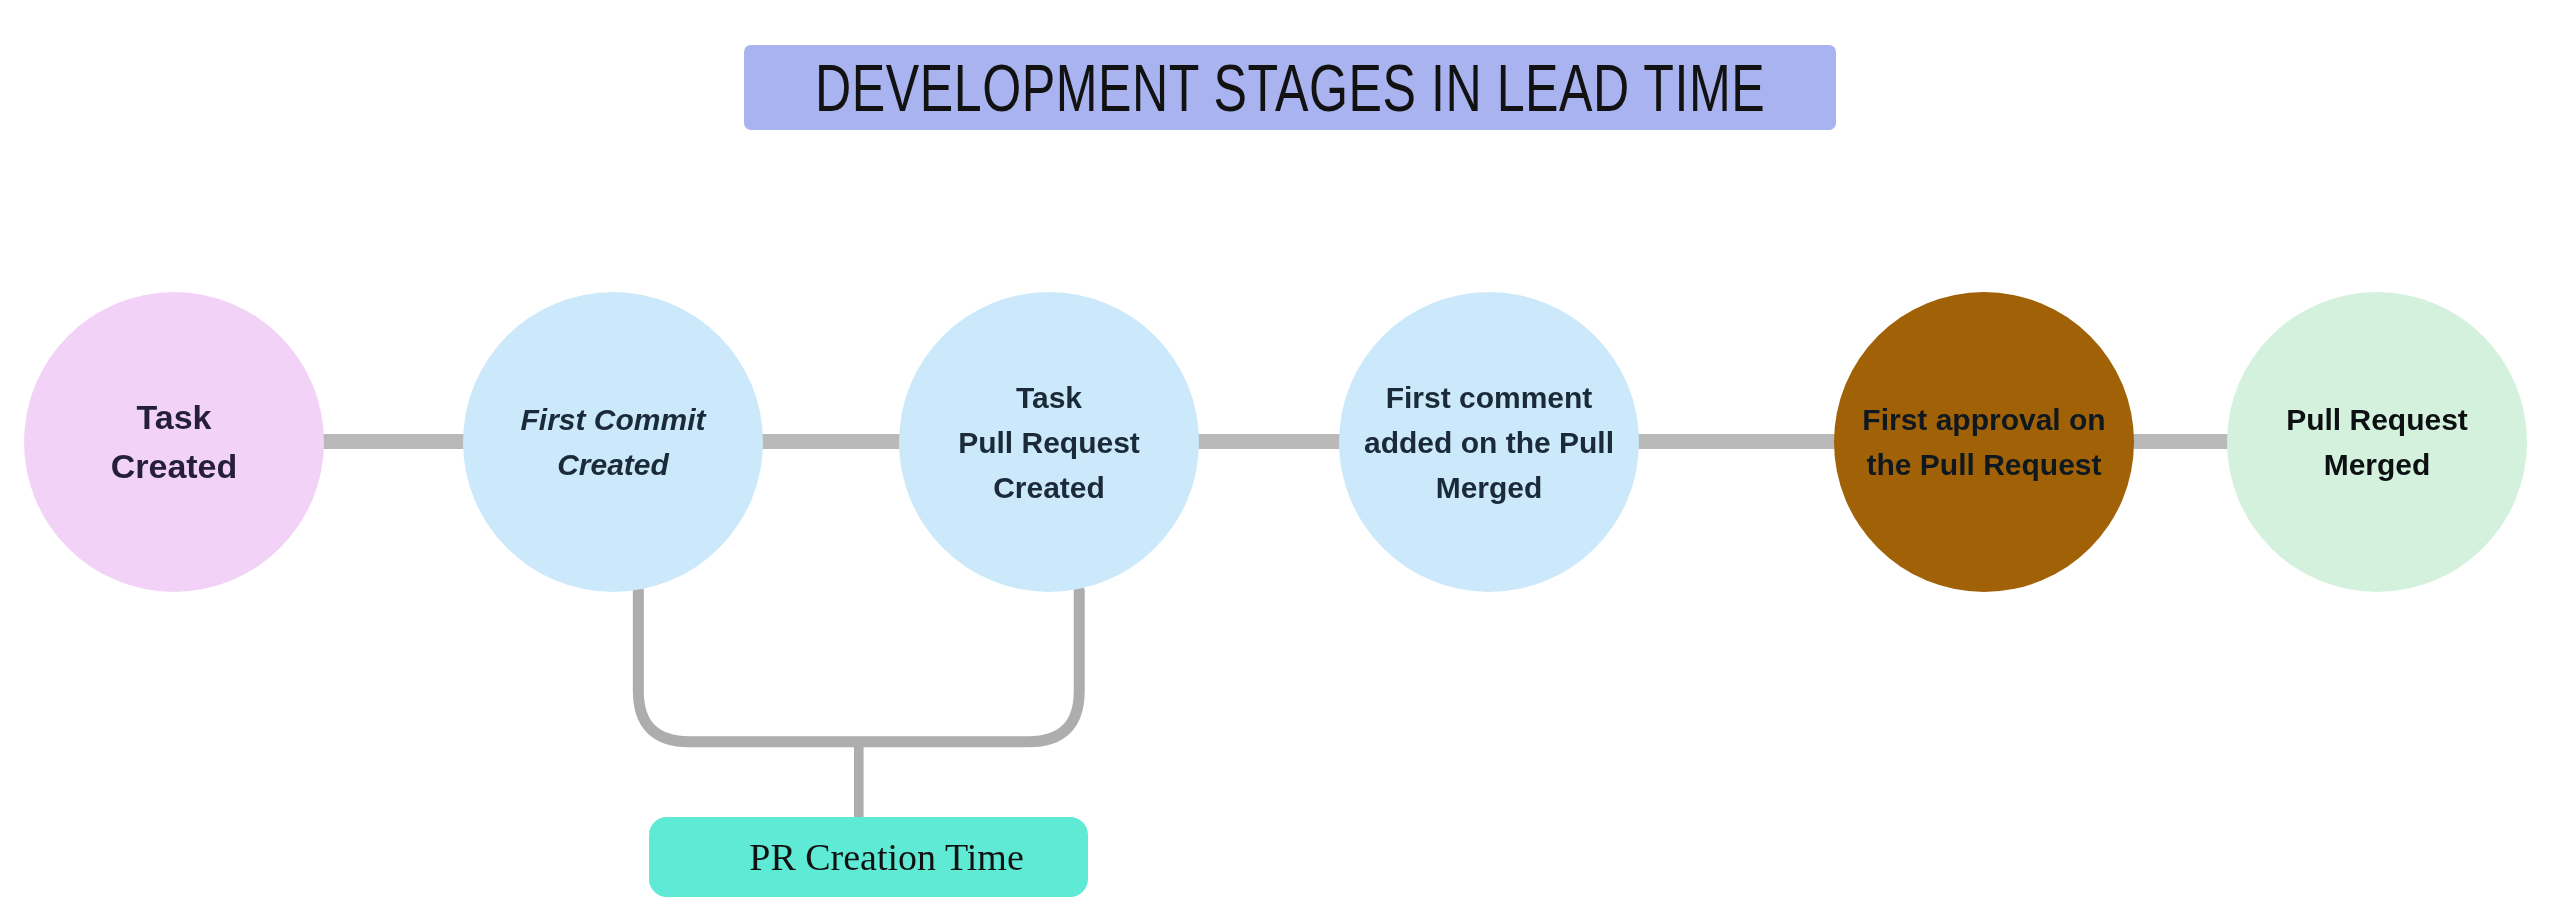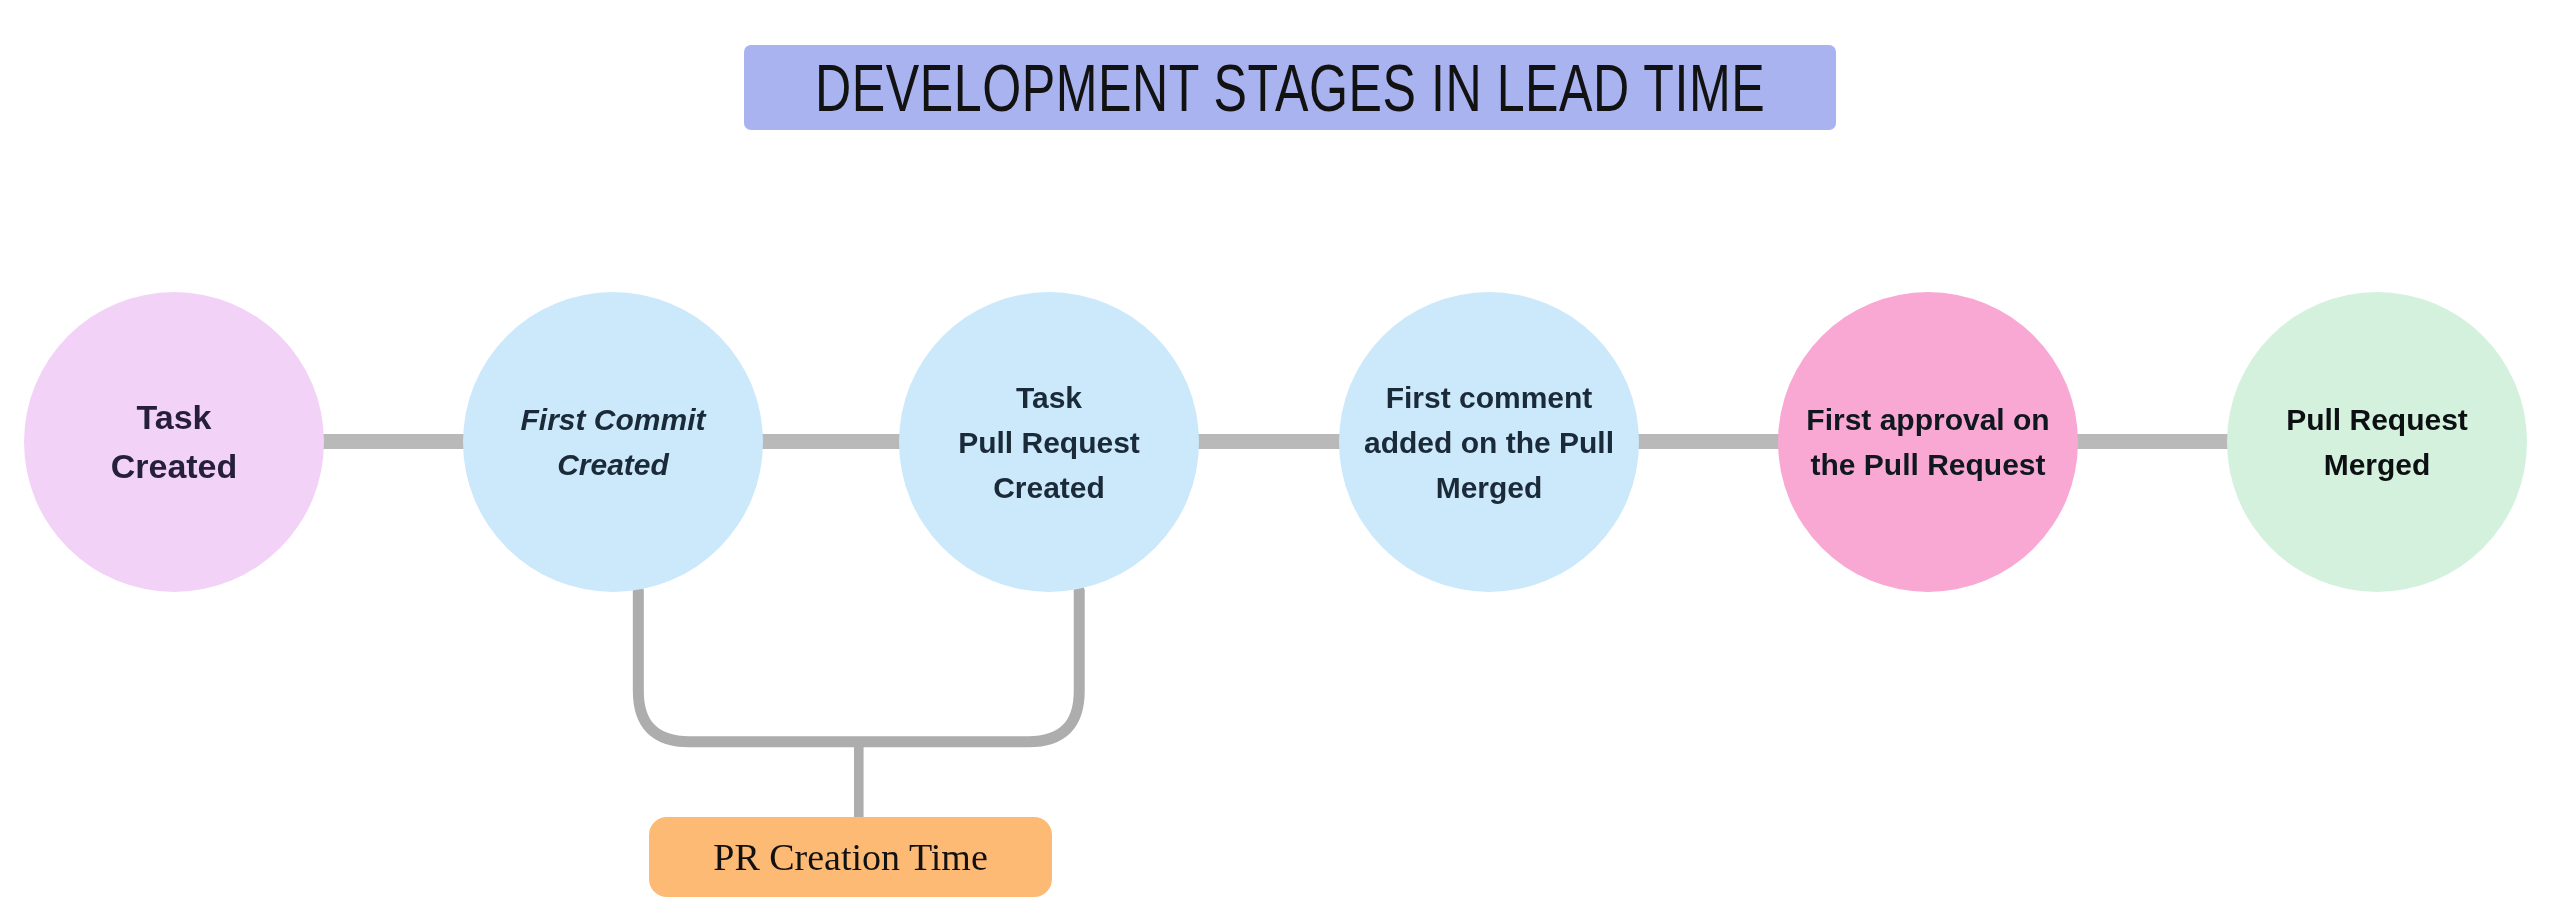--- a/index.html
+++ b/index.html
@@ -132,28 +132,28 @@
       <div class="stage" style="left: 899px; background: rgb(203, 233, 251);">
     <span class="stage-label" style="color: rgb(27, 42, 57);">Task
 Pull Request
 Created</span>
   </div>
       <div class="stage" style="left: 1339px; background: rgb(203, 233, 251);">
     <span class="stage-label" style="color: rgb(27, 42, 57);">First comment
 added on the Pull
 Merged</span>
   </div>
-      <div class="stage" style="left: 1778px; background: #f9a8d4;">
+      <div class="stage" style="left: 1834px; background: #a16207;">
     <span class="stage-label" style="color: rgb(16, 24, 31);">First approval on
 the Pull Request</span>
   </div>
       <div class="stage" style="left: 2227px; background: rgb(212, 241, 221);">
     <span class="stage-label" style="color: rgb(13, 16, 19);">Pull Request
 Merged</span>
   </div>
     </div>
 
-  <div class="annotation-box" style="background: #fdba74;">
+  <div class="annotation-box" style="background: #5eead4; padding-left: 36px;">
     <span class="annotation-label" style="color: rgb(17, 17, 17);">PR Creation Time</span>
   </div>
 
 </div>
 
 
 </body></html>

